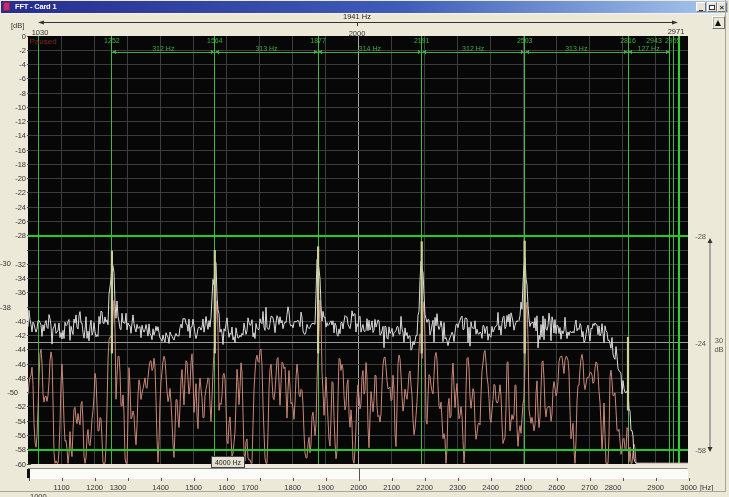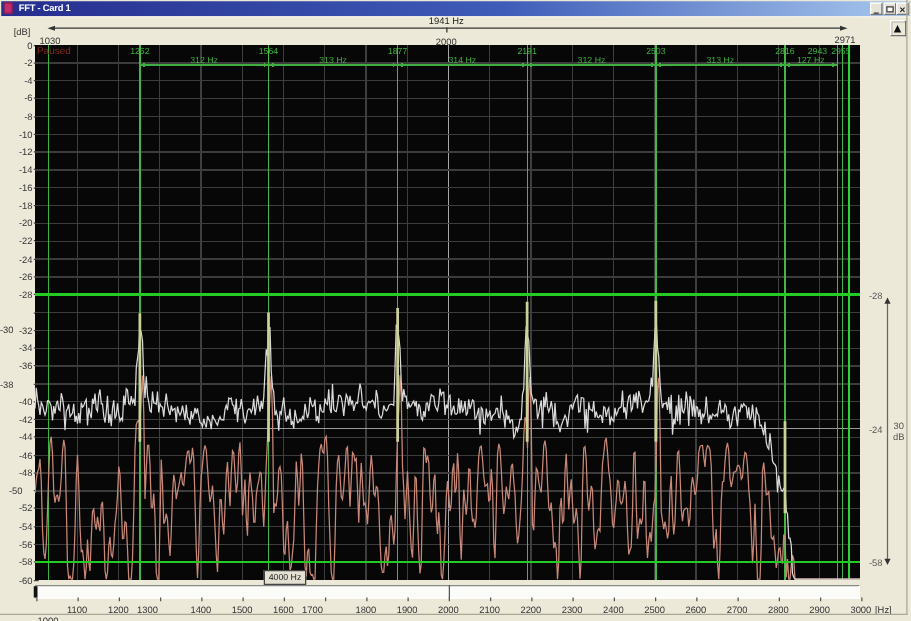--- a/index.html
+++ b/index.html
@@ -232,21 +232,21 @@
 <div class="lab" style="left:439.7px;top:482.5px;width:36px;text-align:center">2300</div>
 <div style="position:absolute;left:490.7px;top:478px;width:1px;height:3px;background:#555"></div>
 <div class="lab" style="left:472.7px;top:482.5px;width:36px;text-align:center">2400</div>
 <div style="position:absolute;left:523.7px;top:478px;width:1px;height:3px;background:#555"></div>
 <div class="lab" style="left:505.7px;top:482.5px;width:36px;text-align:center">2500</div>
 <div style="position:absolute;left:556.7px;top:478px;width:1px;height:3px;background:#555"></div>
 <div class="lab" style="left:538.7px;top:482.5px;width:36px;text-align:center">2600</div>
 <div style="position:absolute;left:589.7px;top:478px;width:1px;height:3px;background:#555"></div>
 <div class="lab" style="left:571.7px;top:482.5px;width:36px;text-align:center">2700</div>
 <div style="position:absolute;left:622.7px;top:478px;width:1px;height:3px;background:#555"></div>
-<div class="lab" style="left:604.7px;top:482.5px;width:36px;text-align:center">2800</div>
+<div class="lab" style="left:604.7px;top:482.5px;width:36px;">2800</div>
 <div style="position:absolute;left:655.7px;top:478px;width:1px;height:3px;background:#555"></div>
 <div class="lab" style="left:637.7px;top:482.5px;width:36px;text-align:center">2900</div>
 <div style="position:absolute;left:688.7px;top:478px;width:1px;height:3px;background:#555"></div>
 <div class="lab" style="left:670.7px;top:482.5px;width:36px;text-align:center">3000</div>
 <div class="lab" style="left:700px;top:482.5px">[Hz]</div>
 <div class="glab" style="left:680px;top:231.7px;width:26px;text-align:right">-28</div>
 <div class="glab" style="left:680px;top:338.7px;width:26px;text-align:right">-24</div>
 <div class="glab" style="left:680px;top:445.7px;width:26px;text-align:right">-58</div>
 <svg width="40" height="230" viewBox="0 0 40 230" style="position:absolute;left:694px;top:230px">
 <line x1="16" y1="12" x2="16" y2="218" stroke="#666" stroke-width="1"></line>

